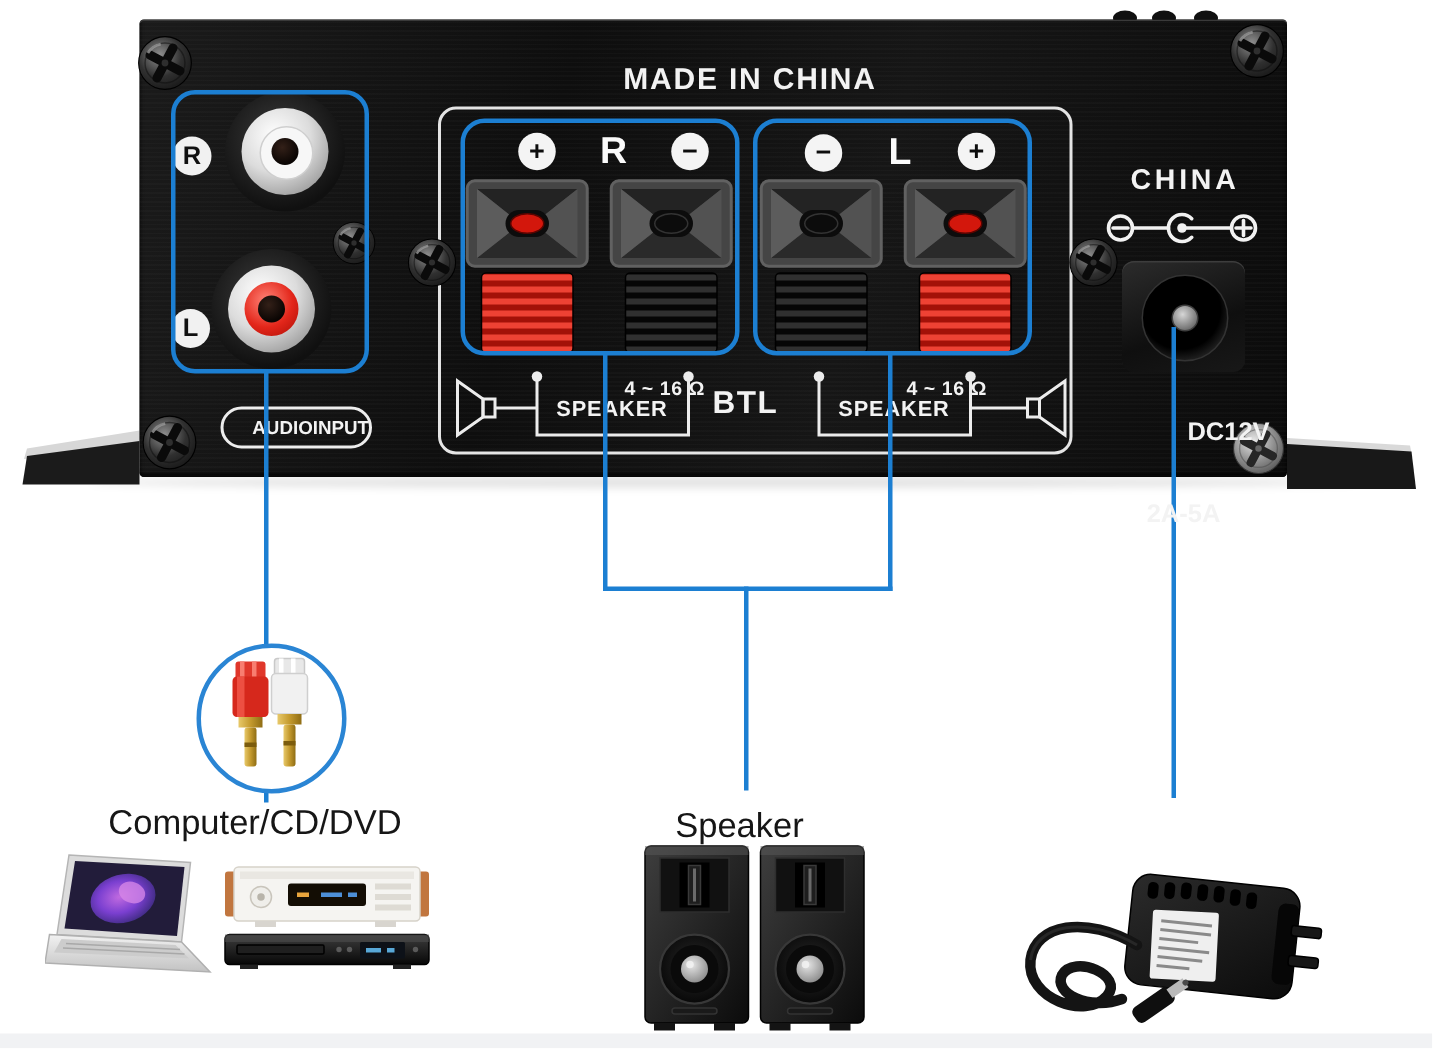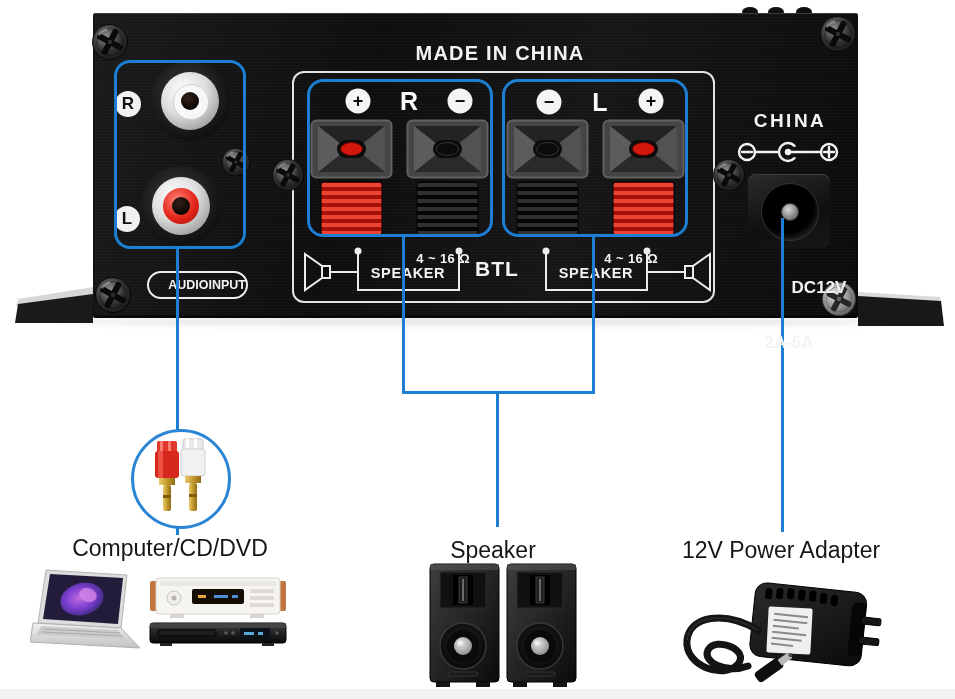--- a/index.html
+++ b/index.html
@@ -302,21 +302,20 @@
     <rect x="55" y="10" width="3" height="12" fill="#fff"></rect>
       <rect x="63" y="10" width="3" height="12" fill="#fff"></rect>
     <rect x="50" y="20" width="24" height="27" rx="3" fill="#f1f1f1" stroke="#cfcfcf"></rect>
     <rect x="54" y="47" width="16" height="7" fill="url(#gGold)"></rect>
     <rect x="58" y="54" width="8" height="28" rx="2" fill="url(#gGold)"></rect>
     <rect x="58" y="65" width="8" height="3" fill="#7c5c0d"></rect>
   </svg>
 
   <div class="abs big-label" style="left:35px;top:535px;width:270px">Computer/CD/DVD</div>
   <div class="abs big-label" style="left:413px;top:537px;width:160px">Speaker</div>
-  <div class="abs big-label" style="left:651px;top:537px;width:260px">12V Power Adapter</div>
 
   <svg class="abs icon-svg" style="left:30px;top:568px;width:118px;height:92px" viewBox="0 0 118 92">
     <polygon points="16,2 97,7 91,60 8,55" fill="#dcdcdc" stroke="#b5b5b5"></polygon>
     <polygon points="20,6 93,10 88,56 13,51" fill="#221c3a"></polygon>
     <ellipse cx="52" cy="31" rx="22" ry="16" fill="url(#gPurple)" transform="rotate(-15 52 31)"></ellipse>
     <ellipse cx="58" cy="27" rx="9" ry="7" fill="#d98ae8" opacity="0.75" transform="rotate(20 58 27)"></ellipse>
     <polygon points="3,55 91,60 110,80 0,74" fill="url(#gBase)" stroke="#b0b0b0"></polygon>
     <polygon points="11,58 87,62 96,71 6,67" fill="#cccccc"></polygon>
     <path d="M14,61 L90,65 M12,64 L93,68" stroke="#a8a8a8" stroke-width="1" fill="none"></path>
   </svg>

